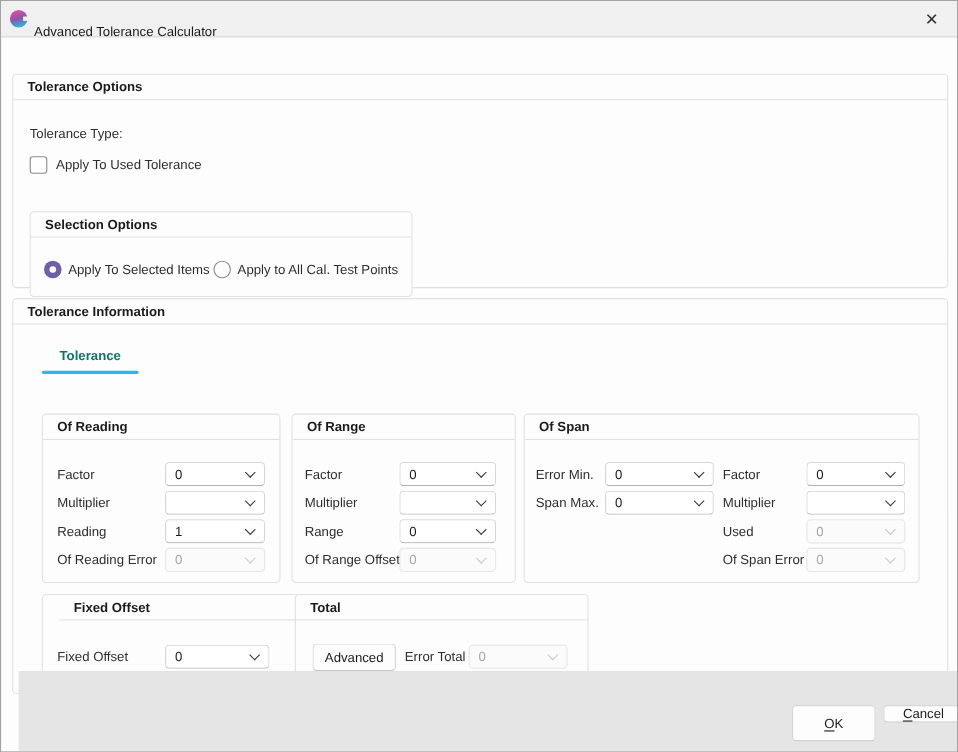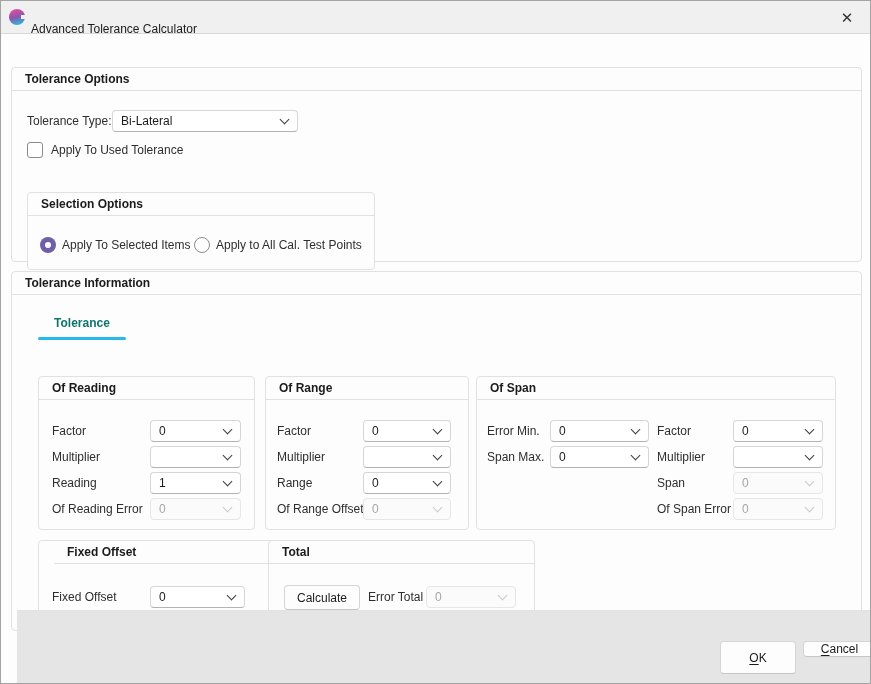--- a/index.html
+++ b/index.html
@@ -133,24 +133,20 @@
     <div class="title-text">Advanced Tolerance Calculator</div>
     <div class="close-btn">
       <span>✕</span>
     </div>
   </div>
 
   <div class="group" style="left:10px; top:42px; width:851px; height:195px;">
     <div class="group-header">Tolerance Options</div>
 
     <div class="lbl" style="left:15px; top:42px;">Tolerance Type:</div>
-    <div class="dd" style="left:100px; top:42px; width:186px;">
-      <span class="dd-val">Bi-Lateral</span>
-      <span class="chev"></span>
-    </div>
 
     <div class="checkbox" style="left:15px; top:74px;"></div>
     <div class="lbl" style="left:39px; top:71px;">Apply To Used Tolerance</div>
 
     <div class="group" style="left:15px; top:100px; width:348px; height:78px;">
       <div class="group-header">Selection Options</div>
 
       <div class="radio checked" style="left:12px; top:44px;"></div>
       <div class="lbl" style="left:34px; top:41px;">Apply To Selected Items</div>
 
@@ -243,21 +239,21 @@
         <span class="dd-val">0</span>
         <span class="chev"></span>
       </div>
 
       <div class="lbl lbl-r r2">Multiplier</div>
       <div class="dd dd-r r2">
         <span class="dd-val"></span>
         <span class="chev"></span>
       </div>
 
-      <div class="lbl lbl-r r3">Span</div>
+      <div class="lbl lbl-r r3">Used</div>
       <div class="dd dd-r r3 disabled">
         <span class="dd-val">0</span>
         <span class="chev"></span>
       </div>
 
       <div class="lbl lbl-r r4">Of Span Error</div>
       <div class="dd dd-r r4 disabled">
         <span class="dd-val">0</span>
         <span class="chev"></span>
       </div>
@@ -270,21 +266,21 @@
       <div class="dd" style="top:45px;">
         <span class="dd-val">0</span>
         <span class="chev"></span>
       </div>
     </div>
 
     <div class="group" style="left:256px; top:244px; width:267px; height:85px;">
       <div class="group-header">Total</div>
 
       <div class="btn" style="left:15px; top:44px; width:76px; height:25px;">
-        <span>Calculate</span>
+        <span>Advanced</span>
       </div>
       <div class="lbl" style="left:99px; top:45px;">Error Total</div>
       <div class="dd disabled" style="left:157px; top:45px; width:90px;">
         <span class="dd-val">0</span>
         <span class="chev"></span>
       </div>
     </div>
   </div>
 
   <div class="footer">

